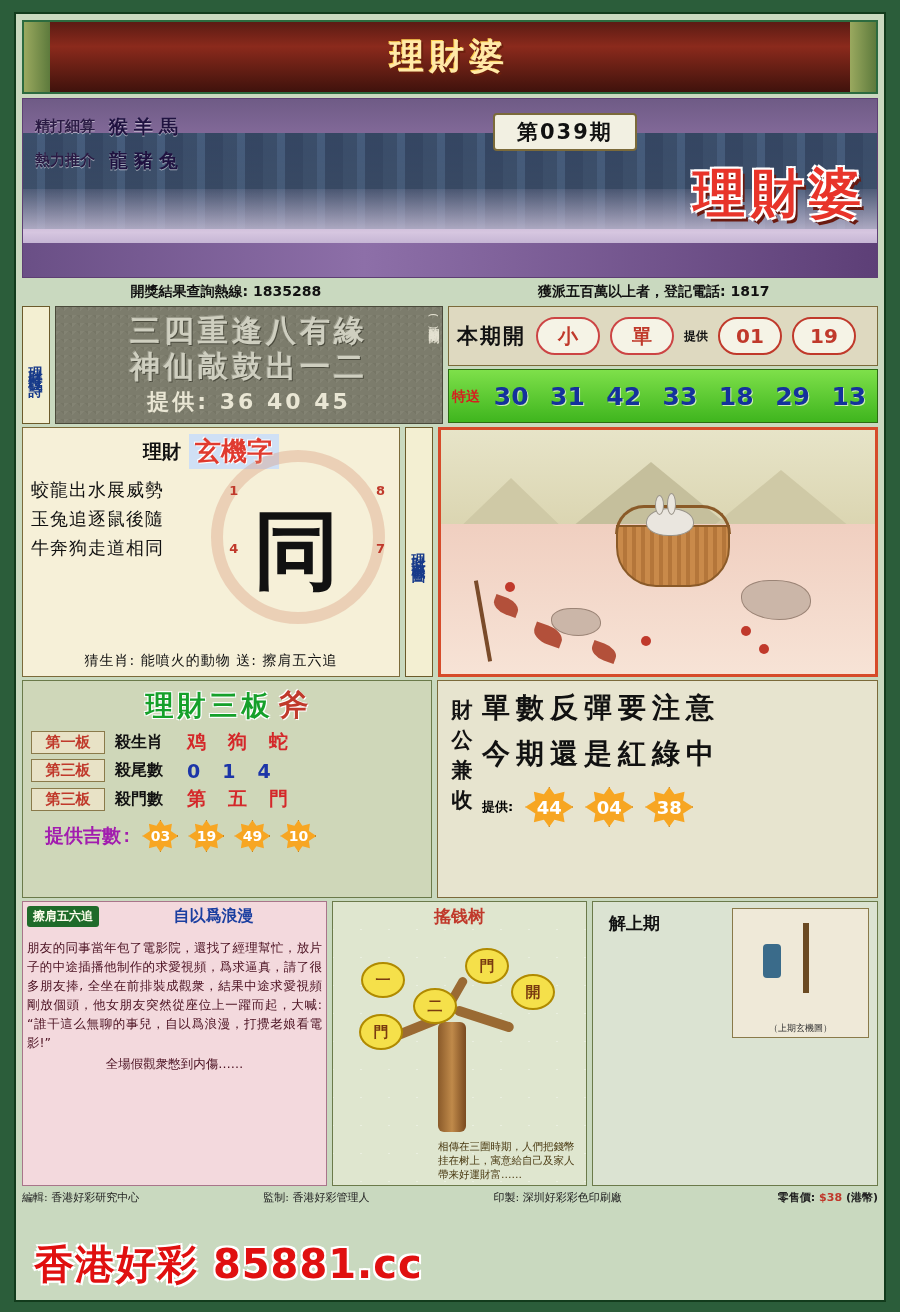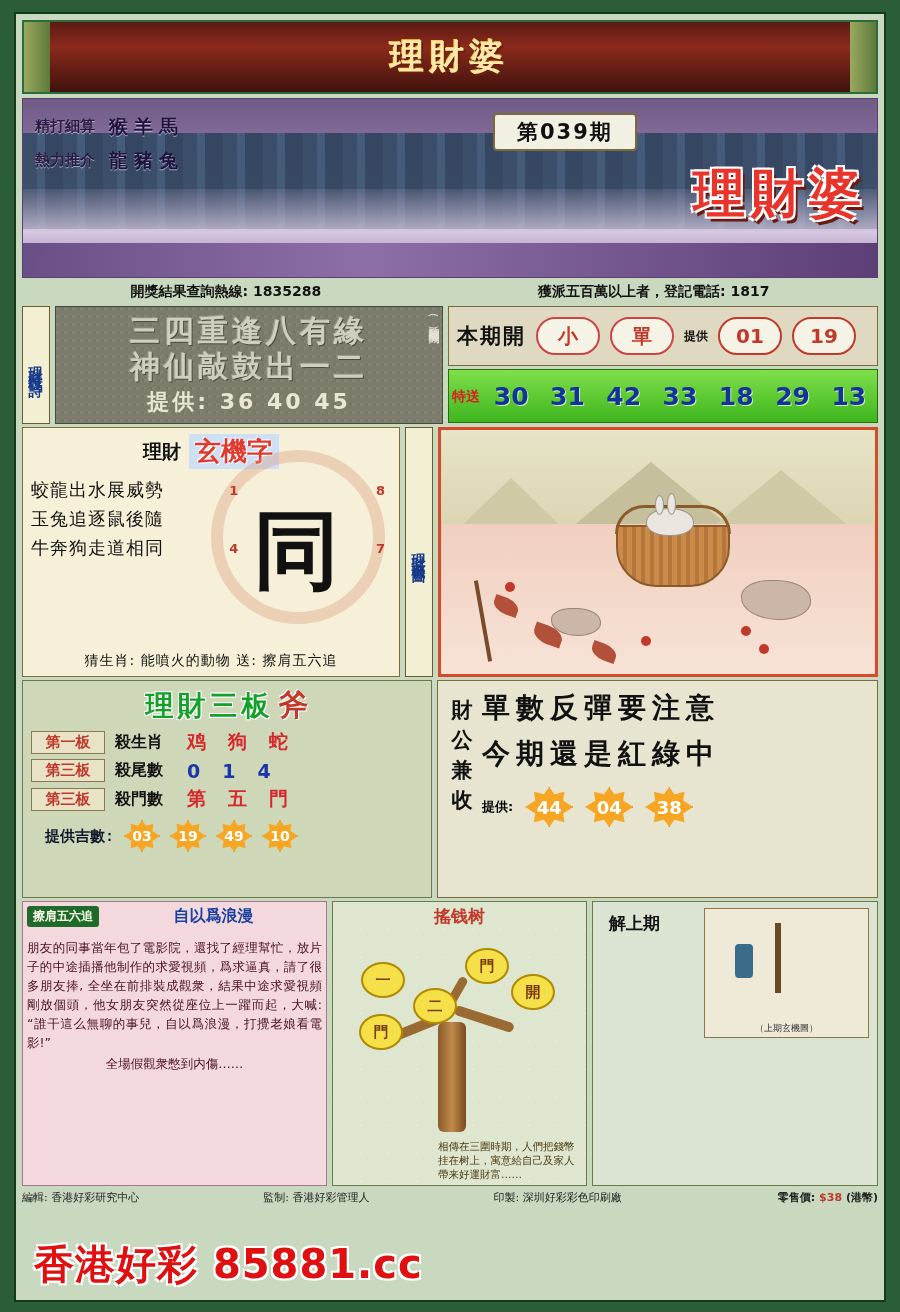--- a/index.html
+++ b/index.html
@@ -209,21 +209,21 @@
   .sanban-title .t2{font-size:30px;font-weight:bold;color:#c0392b;text-shadow:-1px -1px 0 #fff,1px 1px 0 #fff;}
   .sb-row{display:flex;align-items:center;gap:10px;margin:4px 0 2px 4px;}
   .sb-tag{
     width:72px;text-align:center;background:#e8e2c6;border:1px solid #8a7a4a;
     font-size:15px;font-weight:bold;color:#c0392b;padding:1px 0;
   }
   .sb-name{font-size:16px;font-weight:bold;color:#111;width:62px;}
   .sb-vals{display:flex;gap:22px;font-size:19px;font-weight:bold;color:#d4282a;}
   .sb-vals.blue{color:#1c35a8;}
   .sb-foot{display:flex;align-items:center;gap:10px;margin-top:8px;padding-left:18px;}
-  .sb-foot .lab{font-size:15px;font-weight:bold;color:#0f172a;font-family:Liberation Mono, monospace;}
+  .sb-foot .lab{font-size:19px;font-weight:bold;color:#a21caf;font-family:Liberation Mono, monospace;}
   .star{
     width:34px;height:30px;background:#f7a623;border:1px solid #b06a00;
     display:flex;align-items:center;justify-content:center;
     font-size:14px;font-weight:bold;color:#fff;
     clip-path:polygon(50% 0%,61% 18%,82% 12%,79% 34%,100% 50%,79% 66%,82% 88%,61% 82%,50% 100%,39% 82%,18% 88%,21% 66%,0% 50%,21% 34%,18% 12%,39% 18%);
   }
   .caishen{
     flex:1;background:#e7e4cf;border:1px solid #7b6a3a;height:218px;
     display:flex;box-sizing:border-box;padding:4px;
   }
@@ -270,21 +270,20 @@
   }
   .branch{position:absolute;background:#9a6a33;border-radius:8px;}
   .tree-note{position:absolute;left:105px;bottom:4px;font-size:10.5px;color:#4a3a12;line-height:14px;width:145px;}
   .lastissue{
     flex:1;background:#dbe3d2;border:1px solid #6b7a4a;height:285px;position:relative;box-sizing:border-box;
   }
   .li-title{font-size:17px;font-weight:bold;color:#111;padding:10px 0 0 16px;}
   .li-pic{
     position:absolute;right:8px;top:6px;width:135px;height:128px;background:#efe9d8;border:1px solid #8a7a4a;
     overflow:hidden;
-    padding-left:28px;
   }
   .li-pic .lbl{position:absolute;bottom:2px;left:0;right:0;text-align:center;font-size:9px;color:#333;}
   .li-fig{position:absolute;left:30px;top:35px;width:18px;height:34px;background:#3a6b8a;border-radius:4px;}
   .li-tree{position:absolute;left:70px;top:14px;width:6px;height:70px;background:#6b4a22;}
 
   
   .footer{
     display:flex;justify-content:space-between;align-items:center;
     margin:4px 6px 0 6px;font-size:11px;color:#222;
   }

